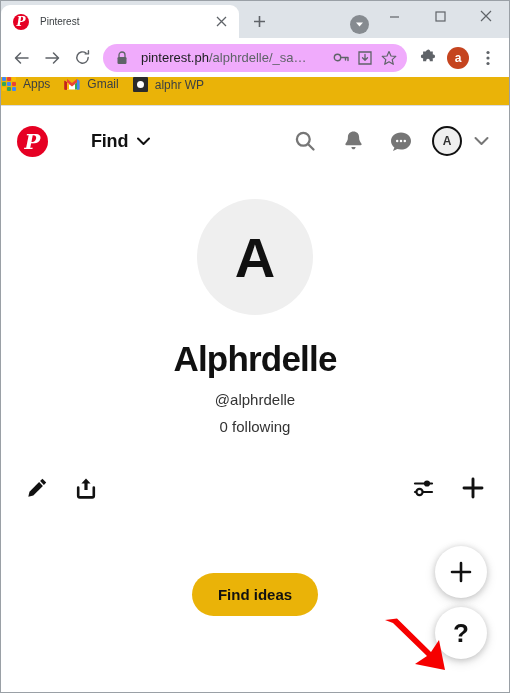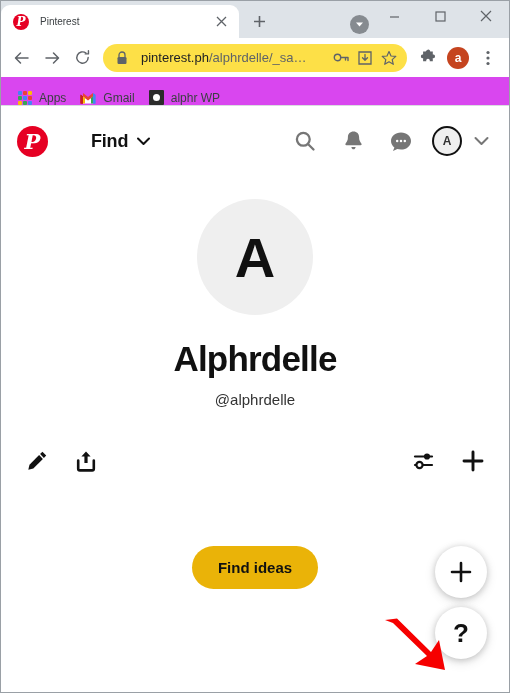--- a/index.html
+++ b/index.html
@@ -109,21 +109,21 @@
   }
   .tb-btn {
     width: 30px; height: 30px;
     display: flex; align-items: center; justify-content: center;
     color: #5f6368;
     flex: none;
   }
   .omnibox {
     flex: 1;
     height: 28px;
-    background: #fde047;
+    background: #f0abfc;
     border-radius: 14px;
     display: flex;
     align-items: center;
     padding: 0 6px 0 13px;
     margin: 0 6px;
     box-sizing: border-box;
     min-width: 0;
   }
   .lock { flex: none; display: flex; align-items: center; color: #5f6368; }
   .url {
@@ -148,25 +148,25 @@
     color: #fff;
     font-size: 12px;
     font-weight: 700;
     display: flex; align-items: center; justify-content: center;
     flex: none;
   }
 
   
   .bookmarks {
     height: 29px;
-    background: #d946ef;
+    background: #eab308;
     border-bottom: 1px solid #dadce0;
     display: flex;
-    align-items: flex-end;
-    padding: 0 17px;
+    align-items: flex-start;
+    padding: 0 1px;
     box-sizing: border-box;
     position: relative;
   }
   .bm {
     display: flex;
     align-items: center;
     margin-right: 14px;
     flex: none;
   }
   .bm-label {
@@ -567,20 +567,21 @@
         <svg width="15" height="10" viewBox="0 0 15 10">
             <path d="M1.5 2 L7.5 8 L13.5 2" stroke="#767676" stroke-width="2" fill="none" stroke-linecap="round" stroke-linejoin="round"></path>
           </svg>
       </div>
     </div>
 
     <div class="profile">
       <div class="profile-avatar">A</div>
       <div class="profile-name">Alphrdelle</div>
       <div class="profile-handle">@alphrdelle</div>
+      <div class="profile-following">0 following</div>
     </div>
 
     <div class="actionbar">
       <div class="act-icon">
         <svg width="22" height="22" viewBox="0 0 22 22">
           <path d="M16.4 1.8 l3.8 3.8 -2.3 2.3 -3.8 -3.8 Z" fill="#111"></path>
           <path d="M13.1 5.1 l3.8 3.8 -9.6 9.6 -5 1.2 1.2 -5 Z" fill="#111"></path>
         </svg>
       </div>
       <div class="act-icon second">

